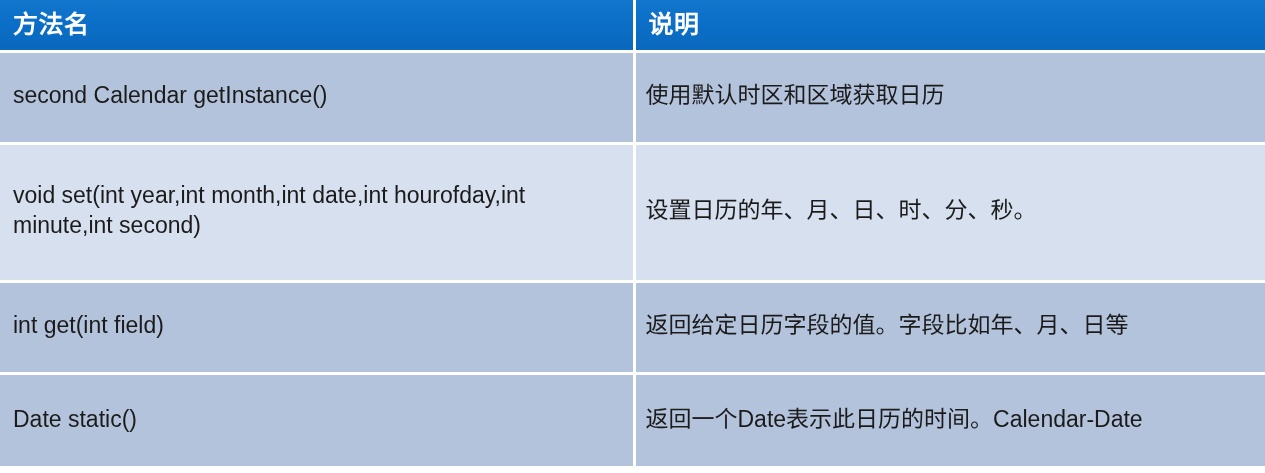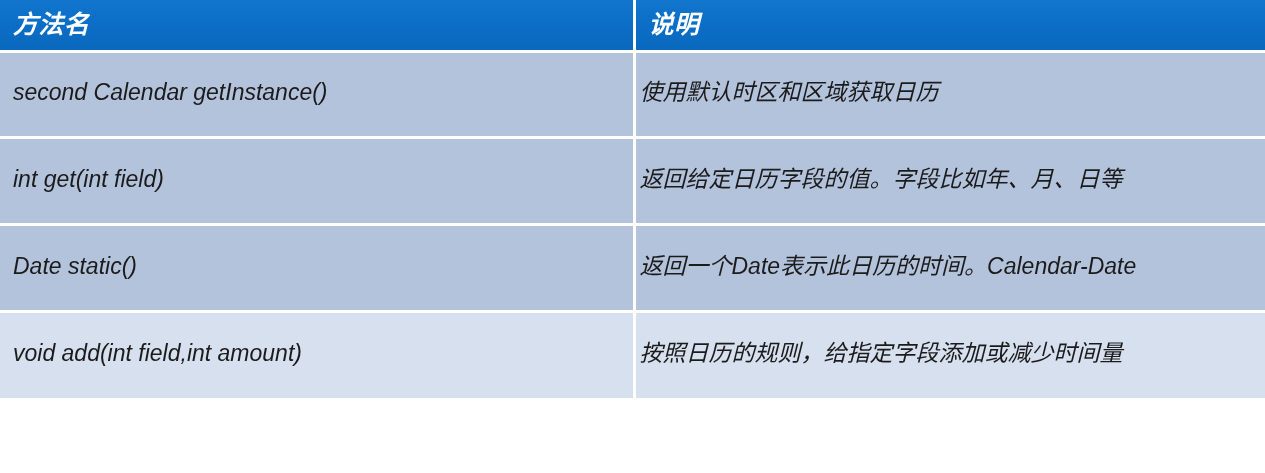--- a/index.html
+++ b/index.html
@@ -11,25 +11,24 @@
   body {
     width: 1265px;
     height: 473px;
     overflow: hidden;
     font-family: "Liberation Sans", "DejaVu Sans", sans-serif;
     -webkit-font-smoothing: antialiased;
   }
 
   .method-table {
     width: 1265px;
-    height: 398px;
+    height: 466px;
     border-collapse: collapse;
     table-layout: fixed;
     background: #ffffff;
-    font-style: italic;
   }
 
   .method-table col.col-method { width: 634px; }
   .method-table col.col-desc   { width: 631px; }
 
   
   thead tr.header-row {
     height: 51px;
   }
   thead th {
@@ -67,47 +66,47 @@
   tbody tr:last-child td {
     border-bottom: none;
   }
 
   tbody tr.row-dark  td { background: #b4c3dc; }
   tbody tr.row-light td { background: #d7e0ef; }
 
   tbody tr.row-tall { height: 82px; }
   tbody tr.row-std  { height: 55px; }
 
-  .desc-cell { padding-left: 4px; }
+  .desc-cell { padding-left: 10px; }
 </style>
 </head>
 <body>
 
 <table class="method-table">
   <colgroup>
     <col class="col-method">
     <col class="col-desc">
   </colgroup>
   <thead>
     <tr class="header-row">
       <th>方法名</th>
       <th>说明</th>
     </tr>
   </thead>
   <tbody>
       <tr class="row-dark row-std">
         <td class="method-cell">second Calendar getInstance()</td>
         <td class="desc-cell">使用默认时区和区域获取日历</td>
       </tr>
+      <tr class="row-light row-tall">
+        <td class="method-cell">void set(int year,int month,int date,int hourofday,int minute,int second)</td>
+        <td class="desc-cell">设置日历的年、月、日、时、分、秒。</td>
+      </tr>
       <tr class="row-dark row-std">
         <td class="method-cell">int get(int field)</td>
         <td class="desc-cell">返回给定日历字段的值。字段比如年、月、日等</td>
       </tr>
       <tr class="row-dark row-std">
         <td class="method-cell">Date static()</td>
         <td class="desc-cell">返回一个Date表示此日历的时间。Calendar-Date</td>
       </tr>
-      <tr class="row-light row-std">
-        <td class="method-cell">void add(int field,int amount)</td>
-        <td class="desc-cell">按照日历的规则，给指定字段添加或减少时间量</td>
-      </tr>
     </tbody>
 </table>
 
 </body></html>

